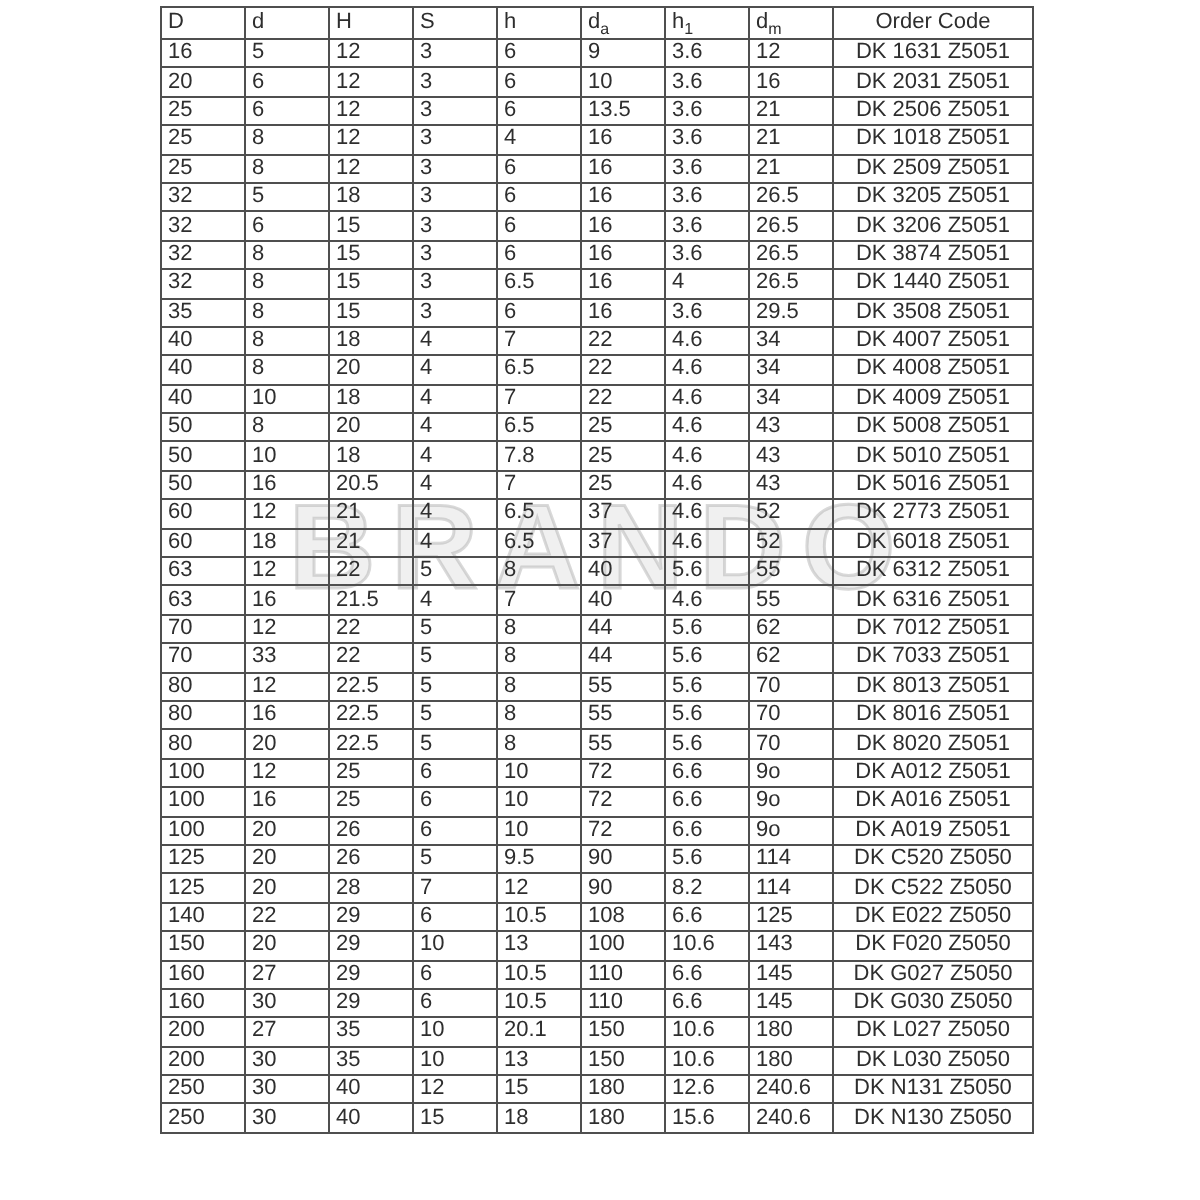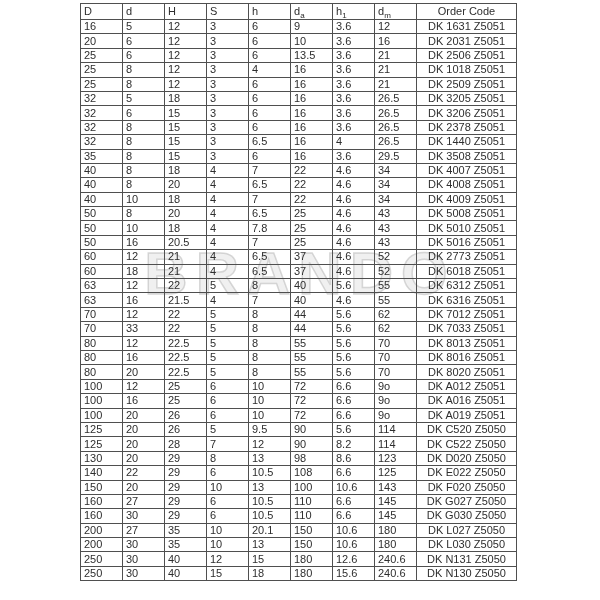--- a/index.html
+++ b/index.html
@@ -177,21 +177,21 @@
         </tr>
         <tr>
           <td>32</td>
           <td>8</td>
           <td>15</td>
           <td>3</td>
           <td>6</td>
           <td>16</td>
           <td>3.6</td>
           <td>26.5</td>
-          <td>DK 2378 Z5051</td>
+          <td>DK 3874 Z5051</td>
         </tr>
         <tr>
           <td>32</td>
           <td>8</td>
           <td>15</td>
           <td>3</td>
           <td>6.5</td>
           <td>16</td>
           <td>4</td>
           <td>26.5</td>
@@ -420,31 +420,20 @@
         <tr>
           <td>125</td>
           <td>20</td>
           <td>28</td>
           <td>7</td>
           <td>12</td>
           <td>90</td>
           <td>8.2</td>
           <td>114</td>
           <td>DK C522 Z5050</td>
-        </tr>
-        <tr>
-          <td>130</td>
-          <td>20</td>
-          <td>29</td>
-          <td>8</td>
-          <td>13</td>
-          <td>98</td>
-          <td>8.6</td>
-          <td>123</td>
-          <td>DK D020 Z5050</td>
         </tr>
         <tr>
           <td>140</td>
           <td>22</td>
           <td>29</td>
           <td>6</td>
           <td>10.5</td>
           <td>108</td>
           <td>6.6</td>
           <td>125</td>

